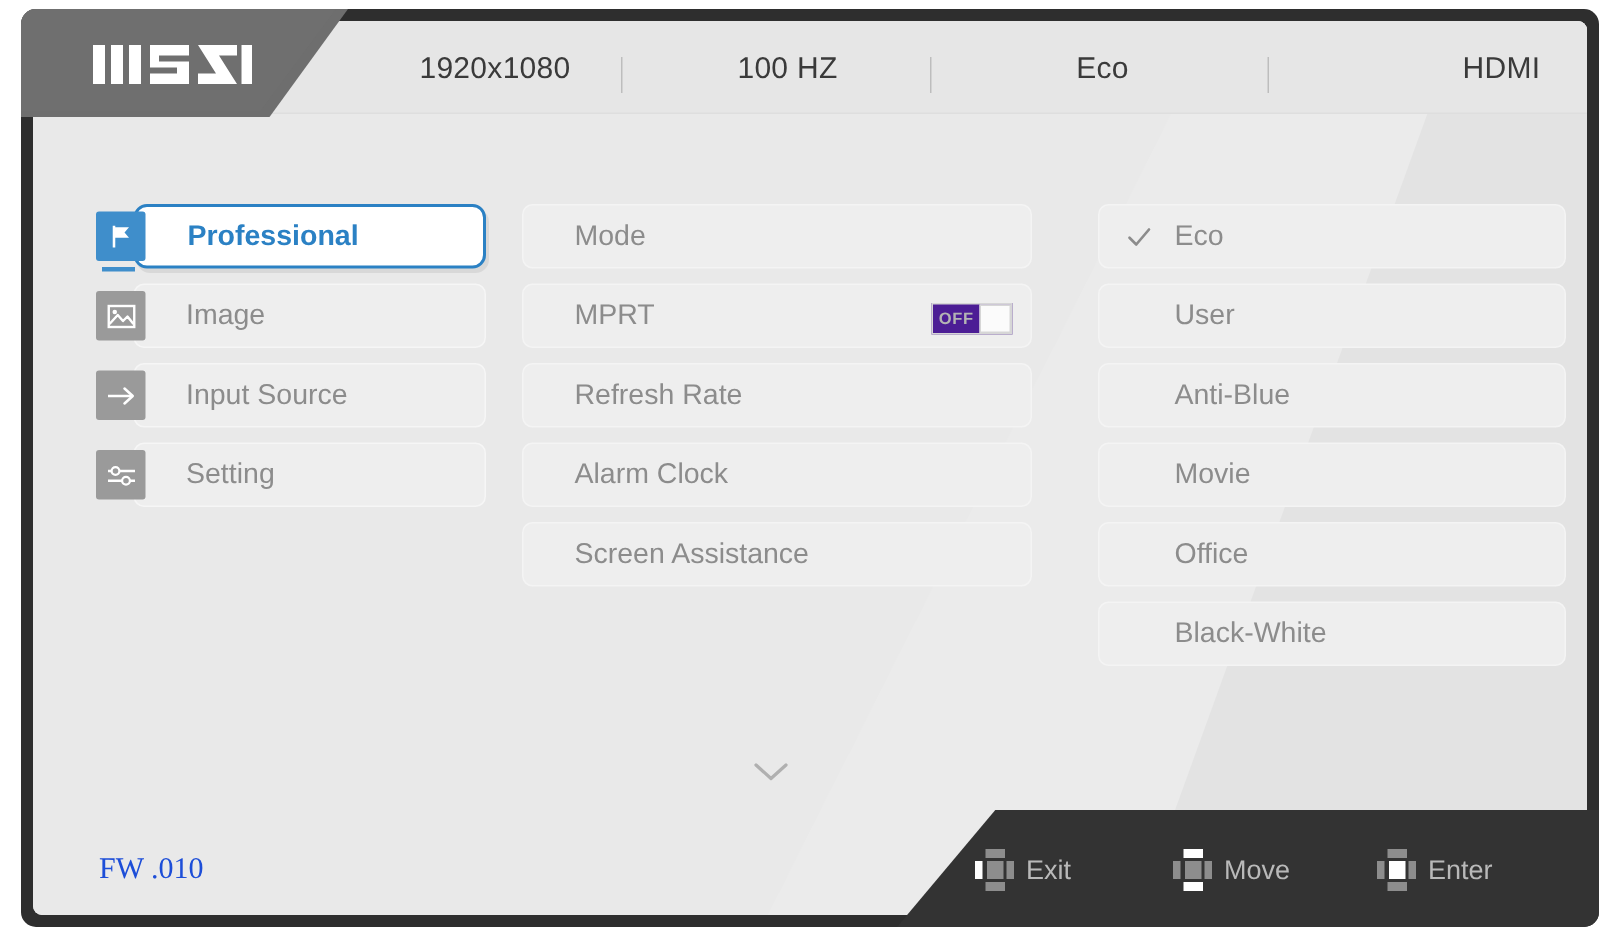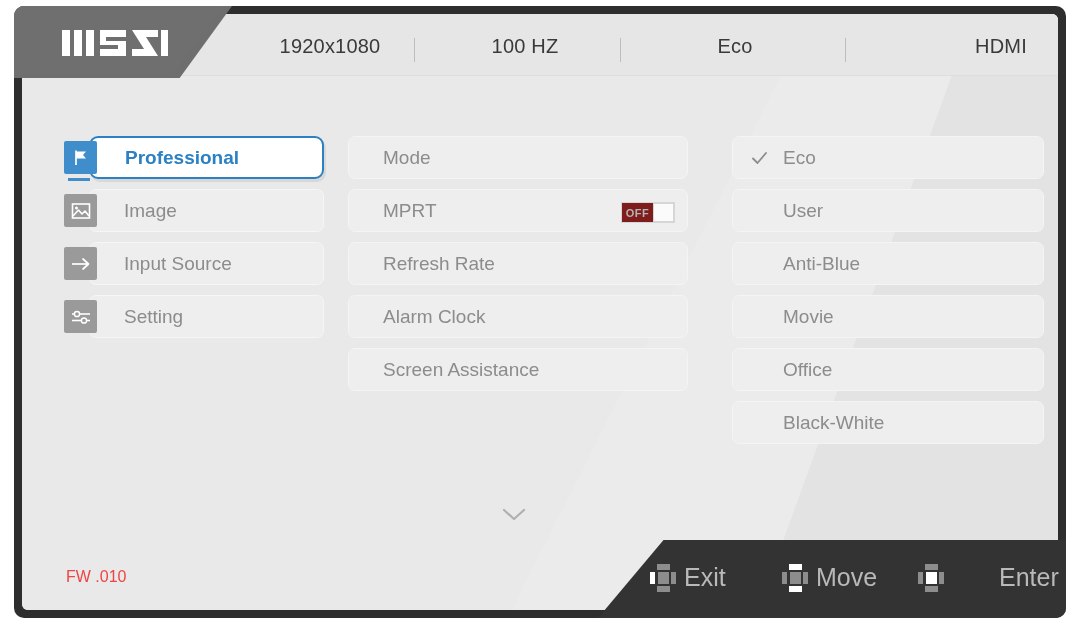--- a/index.html
+++ b/index.html
@@ -210,21 +210,21 @@
   #midcol { left: 348px; top: 136px; width: 340px; }
   .menu-row .row-label { padding-left: 34px; }
 
   
   .toggle {
     position: absolute;
     right: 12px;
     top: 12px;
     width: 54px;
     height: 21px;
-    background: #7f1d1d;
+    background: #4c1d95;
     border: 1px solid #d6d6d6;
     box-sizing: border-box;
     display: flex;
     align-items: center;
   }
   .toggle-text {
     flex: 1;
     text-align: center;
     font-size: 11px;
     color: #b4b4b4;
@@ -257,41 +257,43 @@
     top: 505px;
     width: 36px;
     height: 20px;
   }
 
   
   .fw-text {
     position: absolute;
     left: 66px;
     top: 568px;
-    font-size: 16px;
-    color: #ef4444;
+    font-size: 20px;
+    color: #1d4ed8;
+    font-family: Liberation Serif, serif;
   }
 
   .navbar {
     position: absolute;
     left: 598px;
     top: 540px;
     width: 468px;
     height: 78px;
     background: #333333;
     clip-path: polygon(14% 0, 100% 0, 100% 100%, 0 100%);
     border-bottom-right-radius: 10px;
   }
   .nav-item {
     position: absolute;
     top: 563px;
     height: 34px;
     display: flex;
+    align-items: center;
     color: #b9b9b9;
-    font-size: 25px;
+    font-size: 18px;
   }
   .nav-label { margin-left: 8px; }
   .joy {
     position: relative;
     width: 26px;
     height: 30px;
   }
   .joy .center {
     position: absolute;
     left: 8px;
@@ -519,21 +521,21 @@
     <span class="joy">
       <span class="up hl"></span>
       <span class="left"></span>
       <span class="center"></span>
       <span class="right"></span>
       <span class="down hl"></span>
     </span>
     <span class="nav-label">Move</span>
   </div>
 
-  <div class="nav-item" style="left:918px;gap:47px;">
+  <div class="nav-item" style="left:918px;">
     <span class="joy">
       <span class="up"></span>
       <span class="left"></span>
       <span class="center hl"></span>
       <span class="right"></span>
       <span class="down"></span>
     </span>
     <span class="nav-label">Enter</span>
   </div>
 

